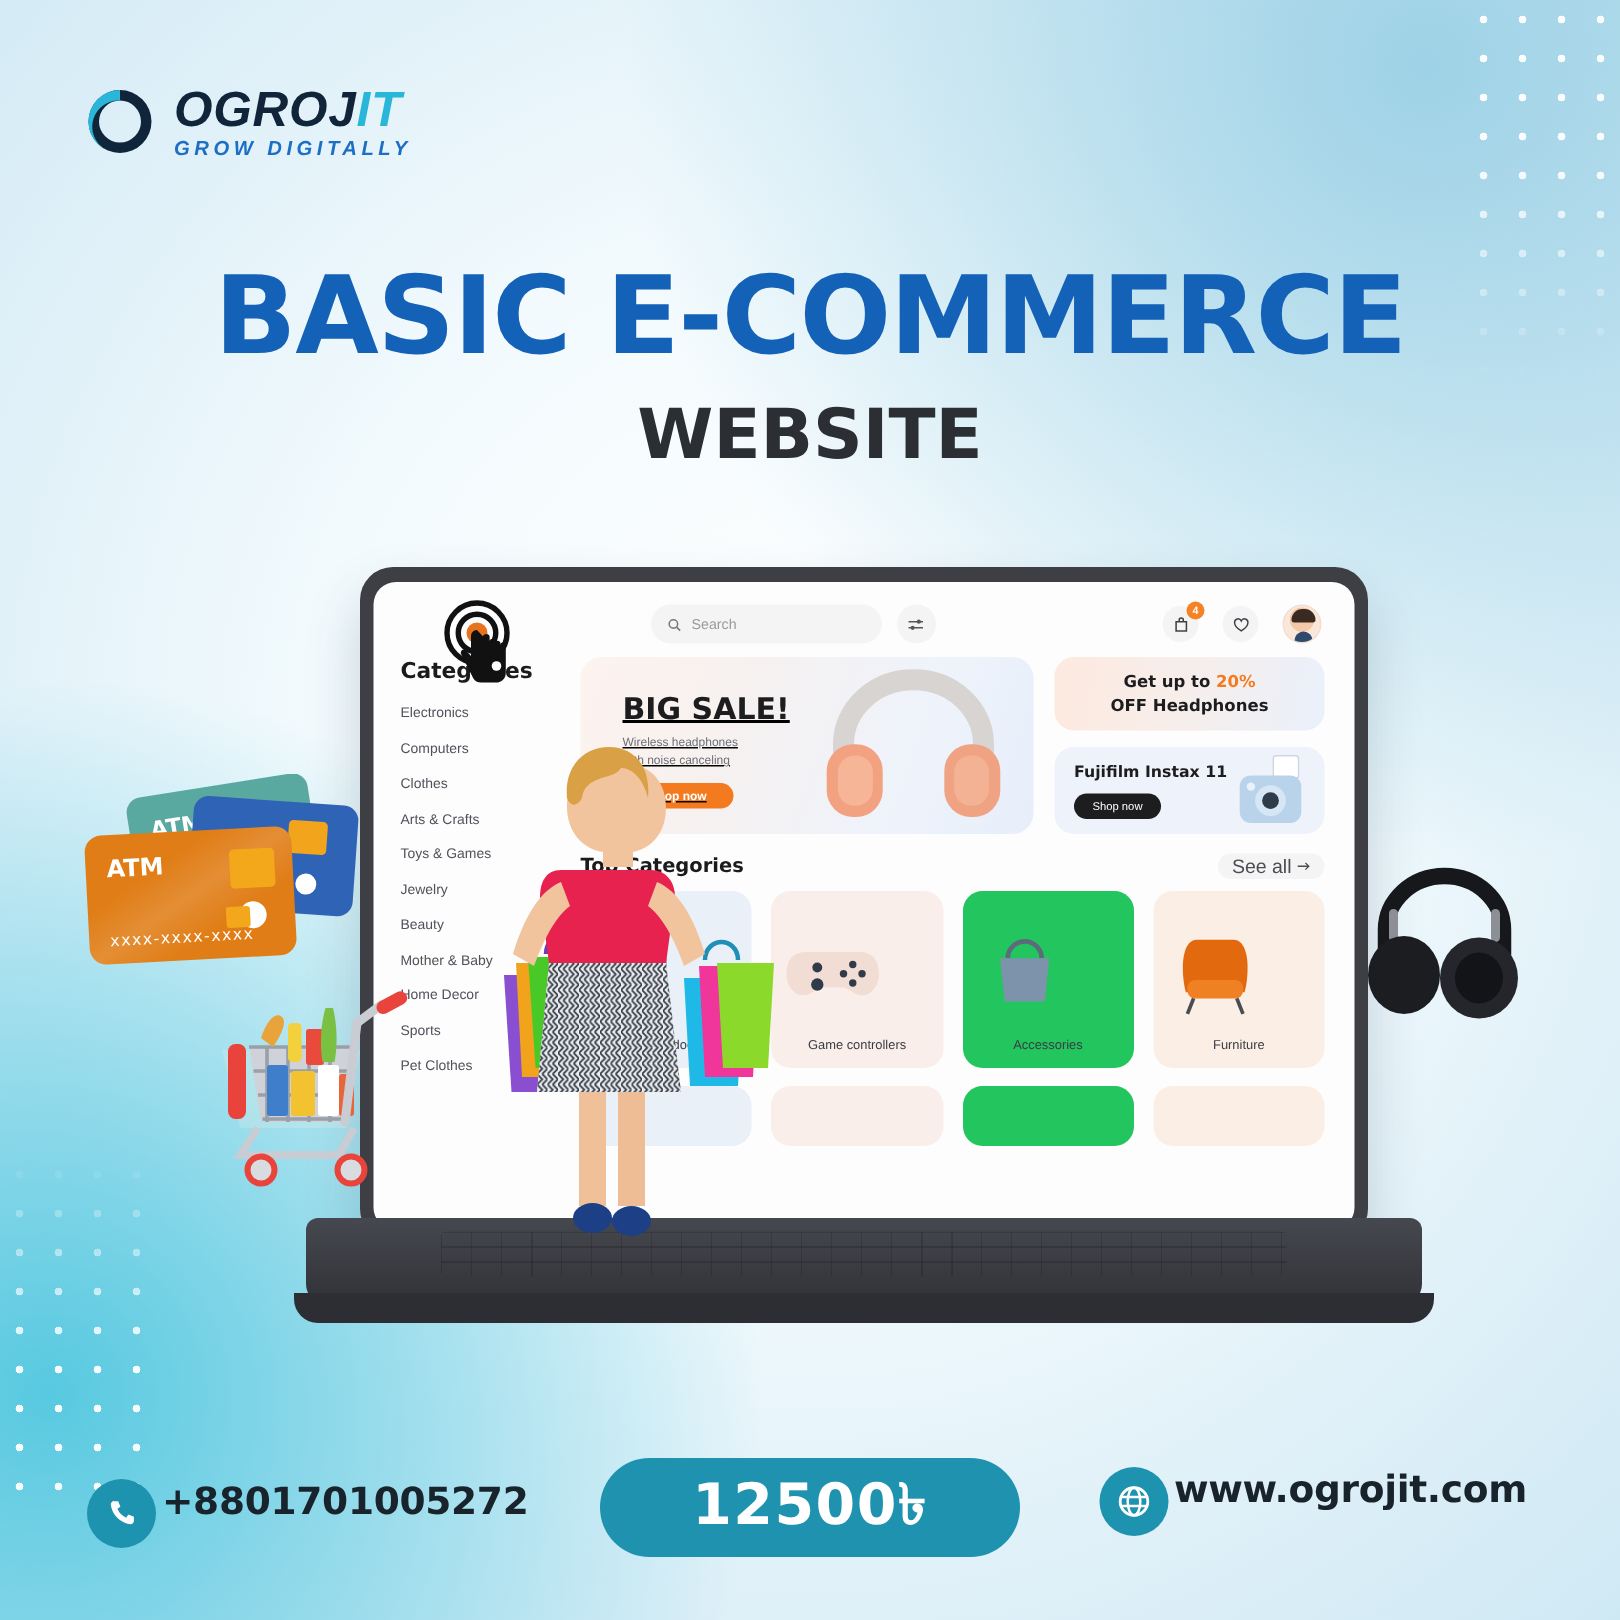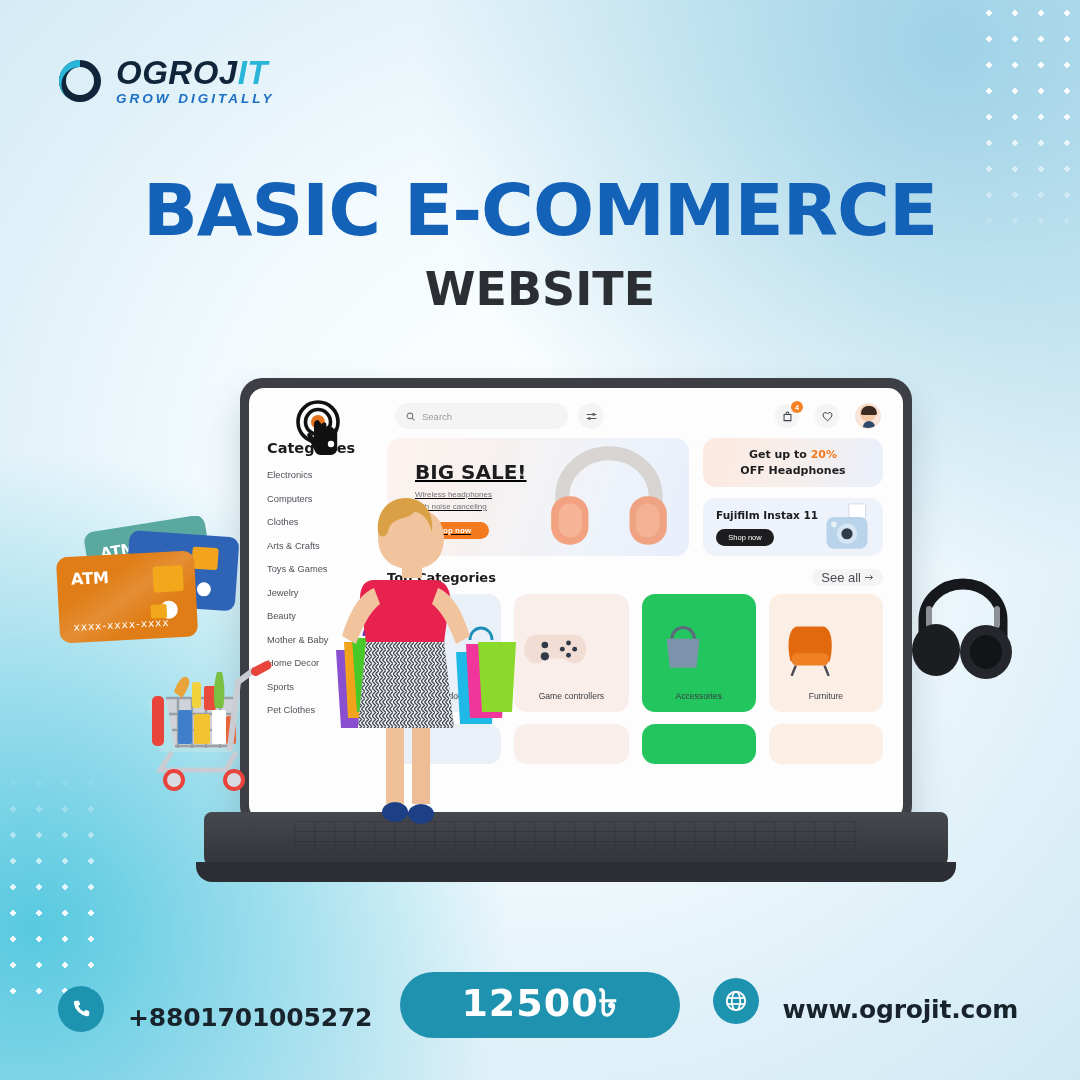--- a/index.html
+++ b/index.html
@@ -52,21 +52,21 @@
   .base:after{ content:""; position:absolute; left:-8px; right:-8px; bottom:-12px; height:20px;
          background:#2c2e34; border-radius:0 0 16px 16px; }
   .keys{ position:absolute; left:90px; top:9px; width:564px; height:30px;
          background:
            repeating-linear-gradient(to right, rgba(0,0,0,.26) 0 1px, transparent 1px 20px),
            repeating-linear-gradient(to bottom, rgba(0,0,0,.26) 0 1px, transparent 1px 10px);
          opacity:.55; border-radius:3px;}
 
   
   .site{ position:absolute; inset:0; }
-  .topbar{ display:flex; align-items:center; height:46px; padding:10px 22px 0 14px; gap:10px;}
+  .topbar{ display:flex; align-items:center; height:46px; padding:10px 22px 0 14px; gap:10px;margin-left:39px;}
   .searchbox{ flex:1; height:26px; background:#f4f4f5; border-radius:14px; display:flex;
               align-items:center; gap:7px; padding:0 11px; margin-left:132px;}
   .searchbox .ph{ font-size:9.5px; color:#9a9a9f; }
   .filt{ width:26px; height:26px; border-radius:50%; background:#f4f4f5; display:flex;
          align-items:center; justify-content:center;}
   .spacer{ flex:1; }
   .icbtn{ width:24px;height:24px;border-radius:50%;background:#f4f4f5;display:flex;
           align-items:center;justify-content:center;position:relative;}
   .badge{ position:absolute; top:-3px; right:-4px; min-width:12px;height:12px;border-radius:50%;
           background:#f68226; color:#fff; font-size:7px; font-weight:700;
@@ -124,21 +124,21 @@
   
   .prop{ position:absolute; z-index:7; }
   .cards-atm{ left:46px; top:516px; width:200px; height:140px; }
   .cart{ left:126px; top:652px; width:168px; height:152px; }
   .hpRight{ left:908px; top:566px; width:110px; height:120px; }
   .woman{ left:330px; top:492px; width:190px; height:360px; z-index:8;}
   .clickicon{ left:288px; top:396px; width:70px; height:70px; z-index:9;}
 
   
   .footer{ position:absolute; left:0; bottom:0; width:100%; height:120px; z-index:9; }
-  .fitem{ position:absolute; display:flex; align-items:flex-end; gap:24px; }
+  .fitem{ position:absolute; display:flex; align-items:flex-start; gap:4px; }
   .phone{ left:58px; top:26px; }
   .web{ right:62px; top:18px; }
   .circ{ width:46px;height:46px;border-radius:50%;background:#1e93b0;display:flex;
          align-items:center;justify-content:center; flex:none;}
   .ftxt{ font-size:25px; font-weight:600; color:#18232b; letter-spacing:-.2px;
          font-family:"DejaVu Sans",sans-serif;}
   .pricepill{ position:absolute; left:50%; transform:translateX(-50%); top:12px;
               width:280px; height:66px; border-radius:33px; background:#1e92af;
               display:flex;align-items:center;justify-content:center;
               font-size:38px; font-weight:800; color:#fff; letter-spacing:1px;

